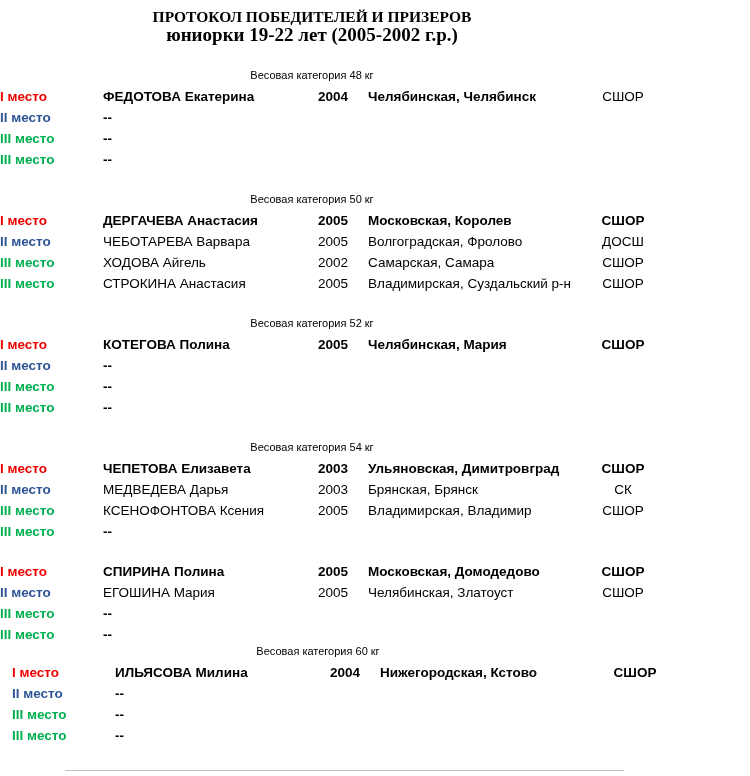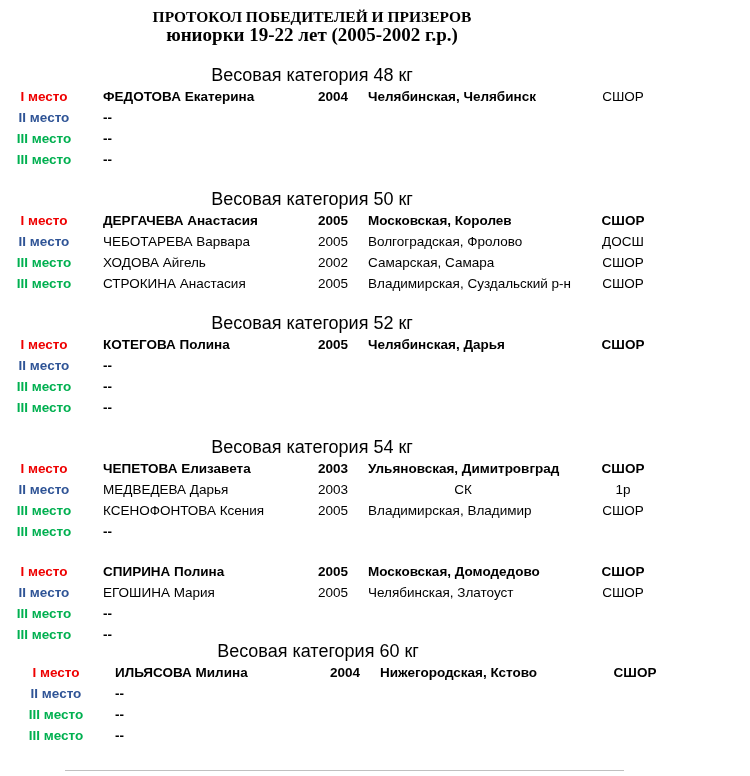--- a/index.html
+++ b/index.html
@@ -12,24 +12,24 @@
     padding-top:8px;text-align:center;
     font-family:"Liberation Serif",serif;font-weight:bold;font-size:15.5px;line-height:18px;
   }
   .subtitle{
     text-align:center;
     font-family:"Liberation Serif",serif;font-weight:bold;font-size:19px;line-height:17px;
   }
   .section{margin-top:19px;}
   .section.first{margin-top:22px;}
   .section.tight{margin-top:-4px;padding-left:12px;}
-  .section-header{text-align:center;line-height:21px;font-size:18px;}
+  .section-header{text-align:center;line-height:21px;font-size:11px;}
   .row{display:grid;grid-template-columns:88px 205px 55px 230px 90px 1fr;line-height:21px;}
   .cell{white-space:nowrap;overflow:hidden;}
-  .place{text-align:center;font-weight:700;}
+  .place{text-align:left;font-weight:700;}
   .place.l1{color:var(--c1,#e00000);}
   .place.l2{color:var(--c2,#2f5496);}
   .place.l3{color:var(--c3,#00b050);}
   .name{padding-left:15px;}
   .year{text-align:right;}
   .region{padding-left:20px;}
   .club{text-align:center;}
   .rank{text-align:center;}
   .row.bold .cell{font-weight:700;}
   .cell.regular{font-weight:400 !important;}
@@ -125,21 +125,21 @@
 </div>
   </div>
 
   <div class="section">
     <div class="section-header">Весовая категория 52 кг</div>
     <div class="rows">
   <div class="row bold">
     <div class="cell place l1">I место</div>
     <div class="cell name">КОТЕГОВА Полина</div>
     <div class="cell year">2005</div>
-    <div class="cell region">Челябинская, Дарья</div>
+    <div class="cell region">Челябинская, Мария</div>
     <div class="cell club">СШОР</div>
     <div class="cell rank">КМС</div>
   </div>
 
   <div class="row">
     <div class="cell place l2">II место</div>
     <div class="cell name empty">--</div>
     <div class="cell year"></div>
     <div class="cell region"></div>
     <div class="cell club"></div>
@@ -175,20 +175,21 @@
     <div class="cell year">2003</div>
     <div class="cell region">Ульяновская, Димитровград</div>
     <div class="cell club">СШОР</div>
     <div class="cell rank">КМС</div>
   </div>
 
   <div class="row">
     <div class="cell place l2">II место</div>
     <div class="cell name">МЕДВЕДЕВА Дарья</div>
     <div class="cell year">2003</div>
+    <div class="cell region">Брянская, Брянск</div>
     <div class="cell club">СК</div>
     <div class="cell rank">1р</div>
   </div>
 
   <div class="row">
     <div class="cell place l3">III место</div>
     <div class="cell name">КСЕНОФОНТОВА Ксения</div>
     <div class="cell year">2005</div>
     <div class="cell region">Владимирская, Владимир</div>
     <div class="cell club">СШОР</div>

